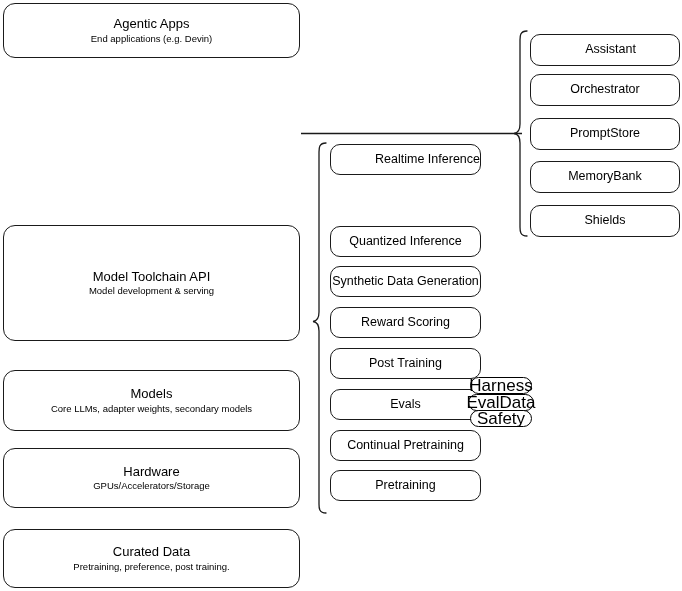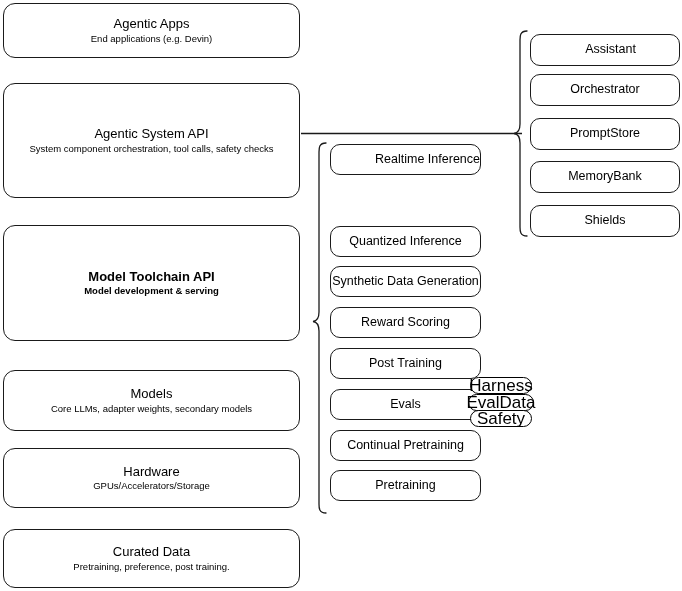--- a/index.html
+++ b/index.html
@@ -100,26 +100,22 @@
              C317 322 319 325 319 331
              L319 504
              C319 508 319 513 326 513" fill="none" stroke="#1a1a1a" stroke-width="1.3" stroke-linecap="round"></path>
   </svg>
 
   <div class="node" style="left:3px; top:3px; width:297px; height:55px;">
     <div class="title">Agentic Apps</div>
     <div class="sub">End applications (e.g. Devin)</div>
   </div>
 
-  <div class="node" style="left:3px; top:83px; width:297px; height:115px;">
-    <div class="title">Agentic System API</div>
-    <div class="sub">System component orchestration, tool calls, safety checks</div>
-  </div>
 
-  <div class="node" style="left:3px; top:225px; width:297px; height:116px;font-weight:bold;">
+  <div class="node" style="left:3px; top:225px; width:297px; height:116px;">
     <div class="title">Model Toolchain API</div>
     <div class="sub">Model development &amp; serving</div>
   </div>
 
   <div class="node" style="left:3px; top:370px; width:297px; height:61px;">
     <div class="title">Models</div>
     <div class="sub">Core LLMs, adapter weights, secondary models</div>
   </div>
 
   <div class="node" style="left:3px; top:448px; width:297px; height:60px;">

